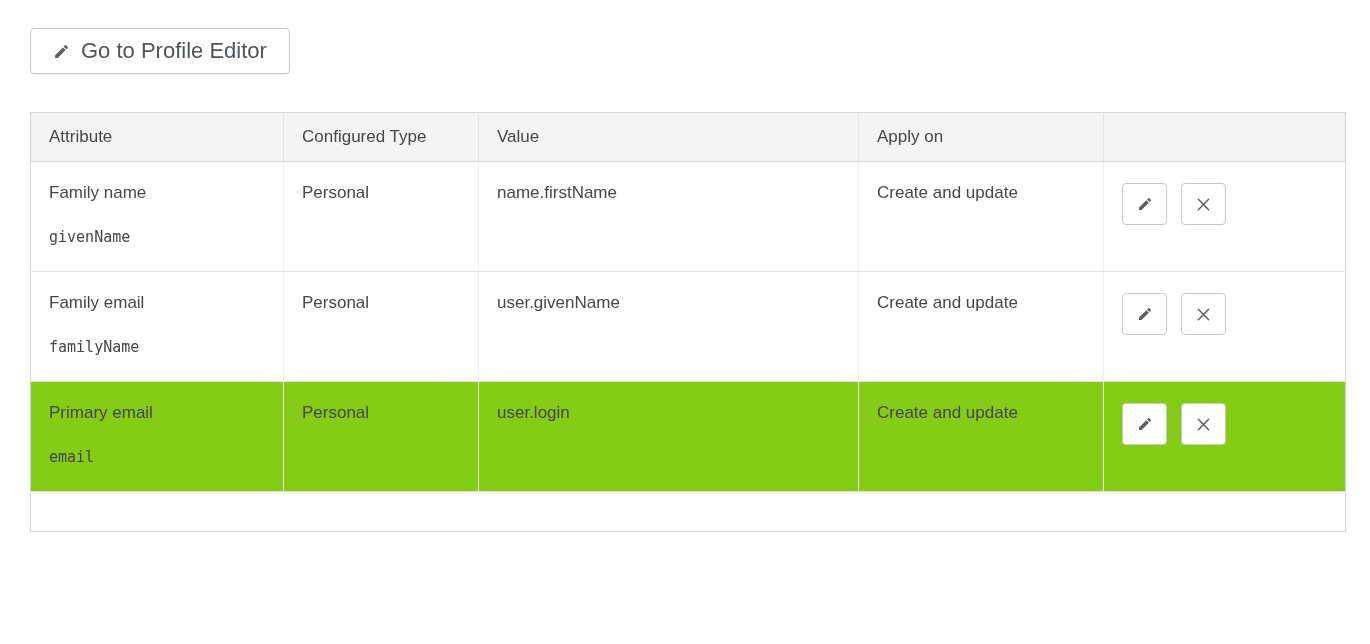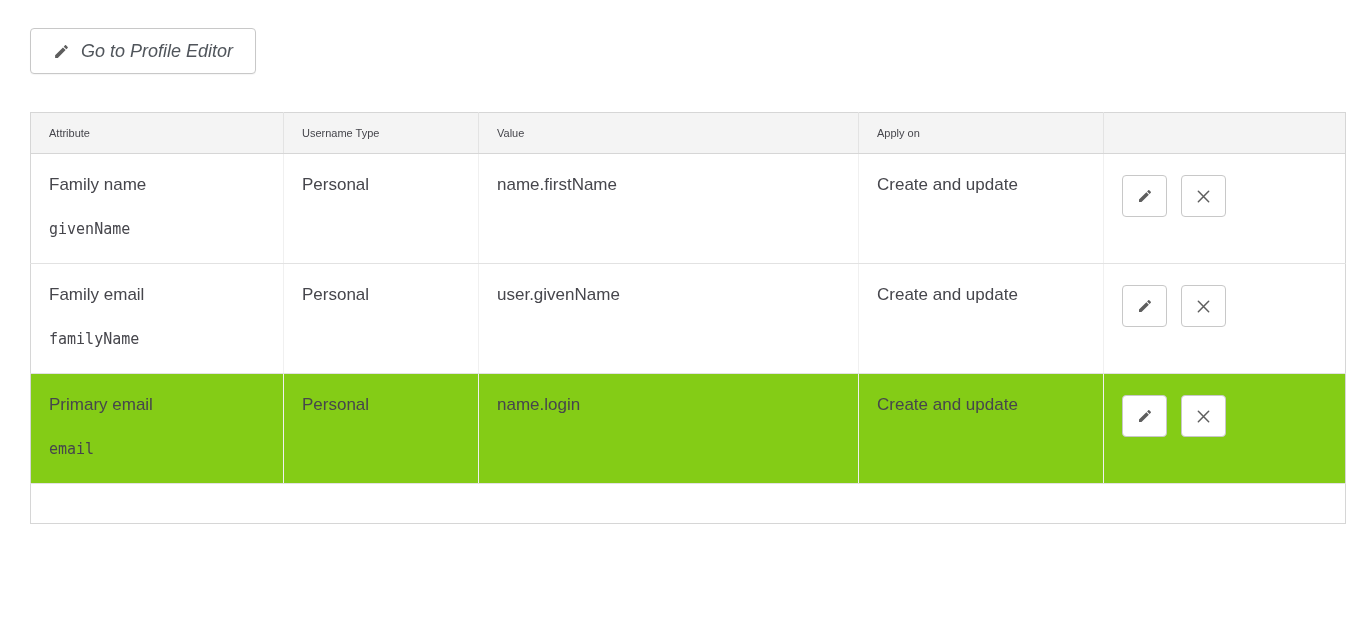--- a/index.html
+++ b/index.html
@@ -11,43 +11,42 @@
     font-family:"Liberation Sans", sans-serif;
     color:#46464c;
   }
   
   .toolbar { display:flex; gap:22px; padding:28px 0 0 30px; margin-bottom:38px; }
   .btn {
     display:inline-flex; align-items:center; gap:11px;
     height:46px; padding:0 22px;
     background:#ffffff;
     border:1px solid #c8c8c8; border-radius:4px;
-    font-size:18px; color:#50555b;
+    font-size:22px; color:#50555b;
     font-family:inherit;
     cursor:pointer;
     box-shadow:0 1px 1px rgba(0,0,0,0.04);
     white-space:nowrap;
-    font-style:italic;
   }
   .btn .icon { display:inline-flex; align-items:center; }
 
   
   .attr-table {
     border-collapse:collapse;
     table-layout:fixed;
     margin-left:30px;
     width:1315px;
     border:1px solid #d6d6d6;
     background:#fff;
   }
   .attr-table th {
     background:#f4f4f4;
     text-align:left;
     font-weight:400;
-    font-size:11px;
+    font-size:17px;
     color:#46464c;
     padding:14px 18px;
     border-bottom:1px solid #d6d6d6;
     border-right:1px solid #e3e3e3;
     white-space:nowrap;
     overflow:hidden;
   }
   .attr-table th:last-child { border-right:none; }
   .attr-table td {
     vertical-align:top;
@@ -106,21 +105,21 @@
   <colgroup>
     <col style="width:253px">
     <col style="width:195px">
     <col style="width:380px">
     <col style="width:245px">
     <col style="width:242px">
   </colgroup>
   <thead>
     <tr>
       <th>Attribute</th>
-      <th>Username Type</th>
+      <th>Configured Type</th>
       <th>Value</th>
       <th>Apply on</th>
       <th></th>
     </tr>
   </thead>
   <tbody id="rows-body">
 
   <tr class="attr-row">
     <td>
       <div class="attr-label">Family name</div>
@@ -172,21 +171,21 @@
       </button>
     </td>
   </tr>
 
   <tr class="attr-row shaded">
     <td>
       <div class="attr-label">Primary email</div>
       <div class="attr-name">email</div>
     </td>
     <td>Personal</td>
-    <td><span>name.login</span></td>
+    <td><span>user.login</span></td>
     <td>Create and update</td>
     <td class="actions-cell">
       <button class="icon-btn">
         <span style="display:inline-flex;">
           <svg width="16" height="16" viewBox="0 0 24 24" fill="#5e5e5e">
                 <path d="M3 17.25V21h3.75L17.81 9.94l-3.75-3.75L3 17.25zM20.71 7.04c.39-.39.39-1.02 0-1.41l-2.34-2.34c-.39-.39-1.02-.39-1.41 0l-1.83 1.83 3.75 3.75 1.83-1.83z"></path>
               </svg>
         </span>
       </button>
       <button class="icon-btn">

